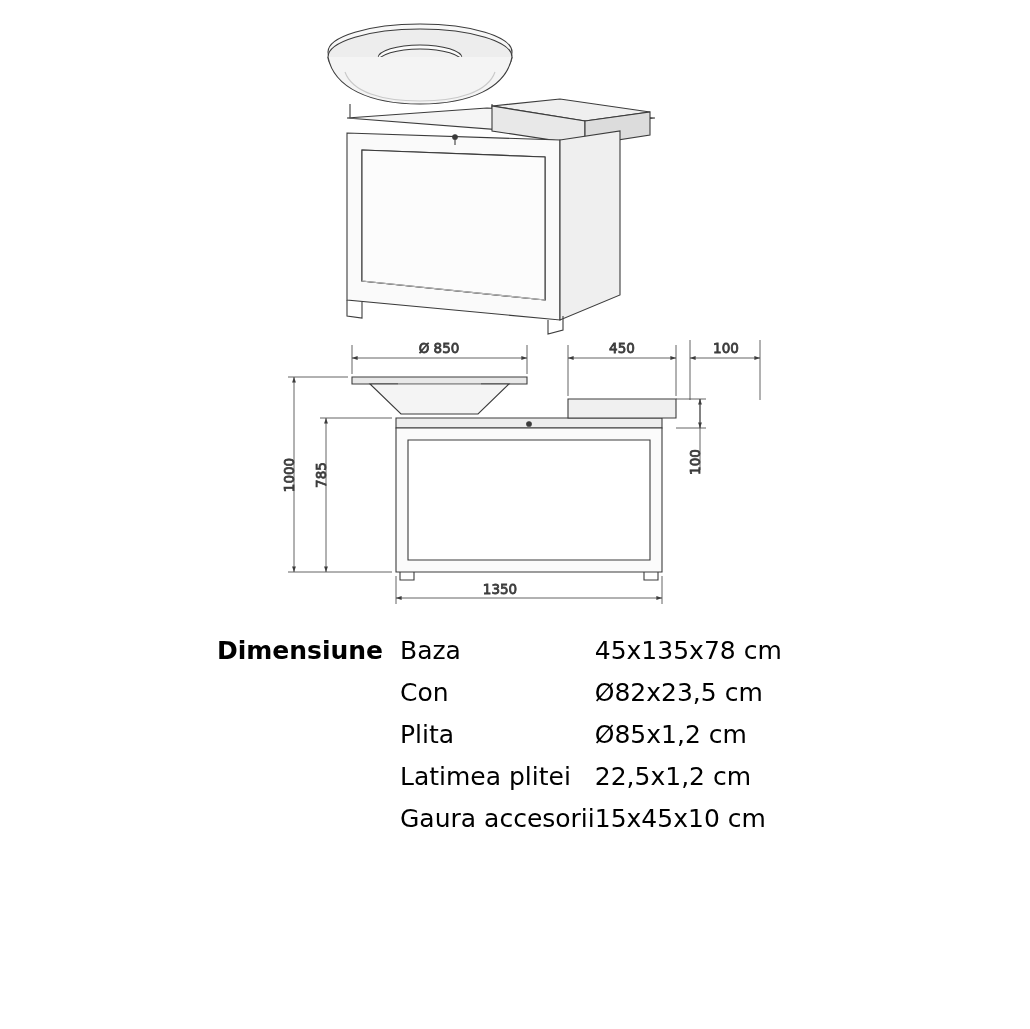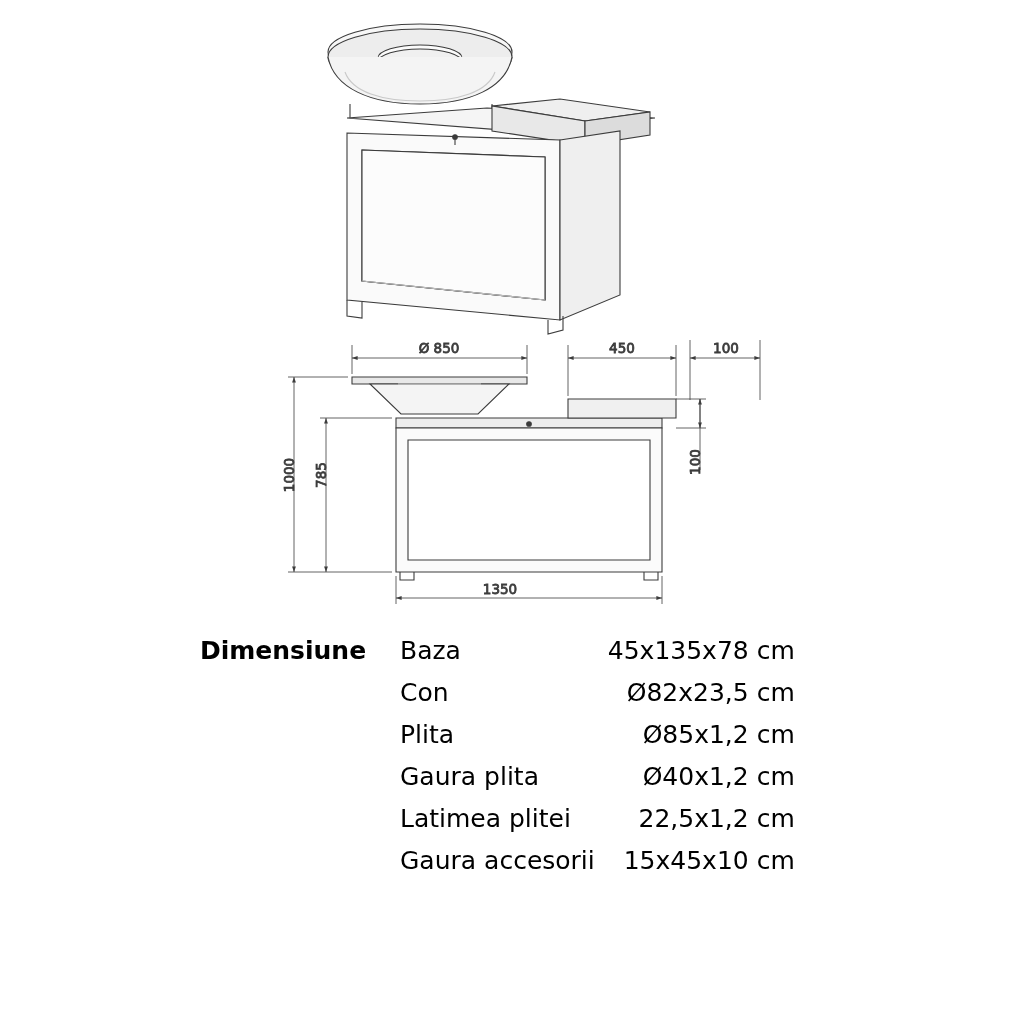--- a/index.html
+++ b/index.html
@@ -42,27 +42,28 @@
   table.specs td {
     padding: 2px 0 2px 0;
     white-space: nowrap;
     line-height: 1.52;
     vertical-align: baseline;
   }
   td.cat {
     font-weight: bold;
     padding-right: 22px;
     width: 200px;
+    text-align: center;
   }
   td.part {
     padding-right: 20px;
     width: 180px;
   }
   td.val {
-    text-align: right;
+    text-align: left;
     width: 200px;
   }
   td.val.wide {
     text-align: right;
   }
   sup {
     font-size: 0.62em;
     vertical-align: super;
   }
   .dim-text {
@@ -193,25 +194,20 @@
           <td class="part">Con</td>
           <td class="val">Ø82x23,5 cm</td>
         </tr>
         <tr>
           <td class="cat"></td>
           <td class="part">Plita</td>
           <td class="val">Ø85x1,2 cm</td>
         </tr>
         <tr>
           <td class="cat"></td>
-          <td class="part">Gaura plita</td>
-          <td class="val">Ø40x1,2 cm</td>
-        </tr>
-        <tr>
-          <td class="cat"></td>
           <td class="part">Latimea plitei</td>
           <td class="val">22,5x1,2 cm</td>
         </tr>
         <tr>
           <td class="cat"></td>
           <td class="part">Gaura accesorii</td>
           <td class="val">15x45x10 cm</td>
         </tr>
       </tbody>
     </table>

